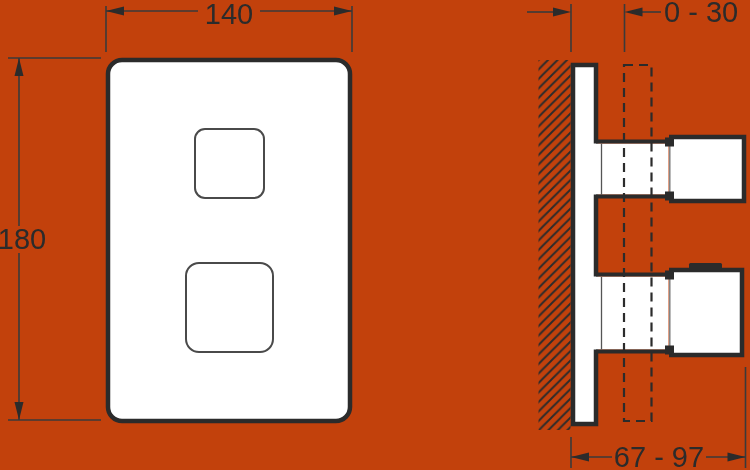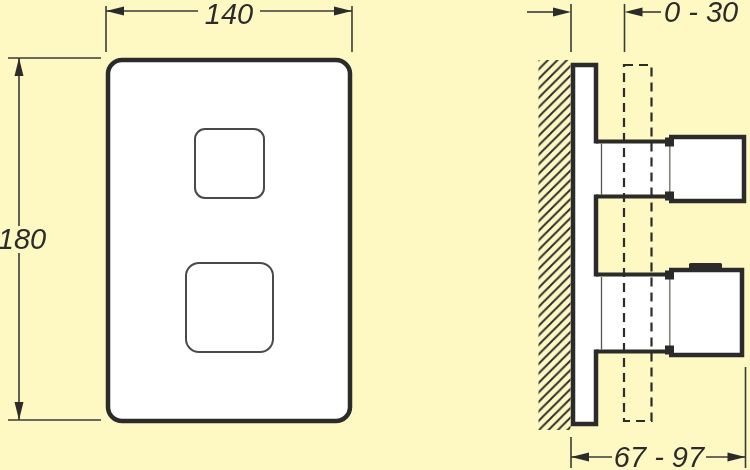--- a/index.html
+++ b/index.html
@@ -5,23 +5,22 @@
   html, body {
     margin: 0;
     padding: 0;
     background: #ffffff;
     font-family: "Liberation Sans", sans-serif;
   }
   .page {
     position: relative;
     width: 750px;
     height: 470px;
-    background: #fef9c3;
+    background: #c2410c;
     overflow: hidden;
-    font-style: italic;
   }
   svg { display: block; }
   .dim-text {
     font-family: "Liberation Sans", sans-serif;
     font-size: 29px;
     fill: #2b2b2b;
   }
 </style>
 </head>
 <body>

